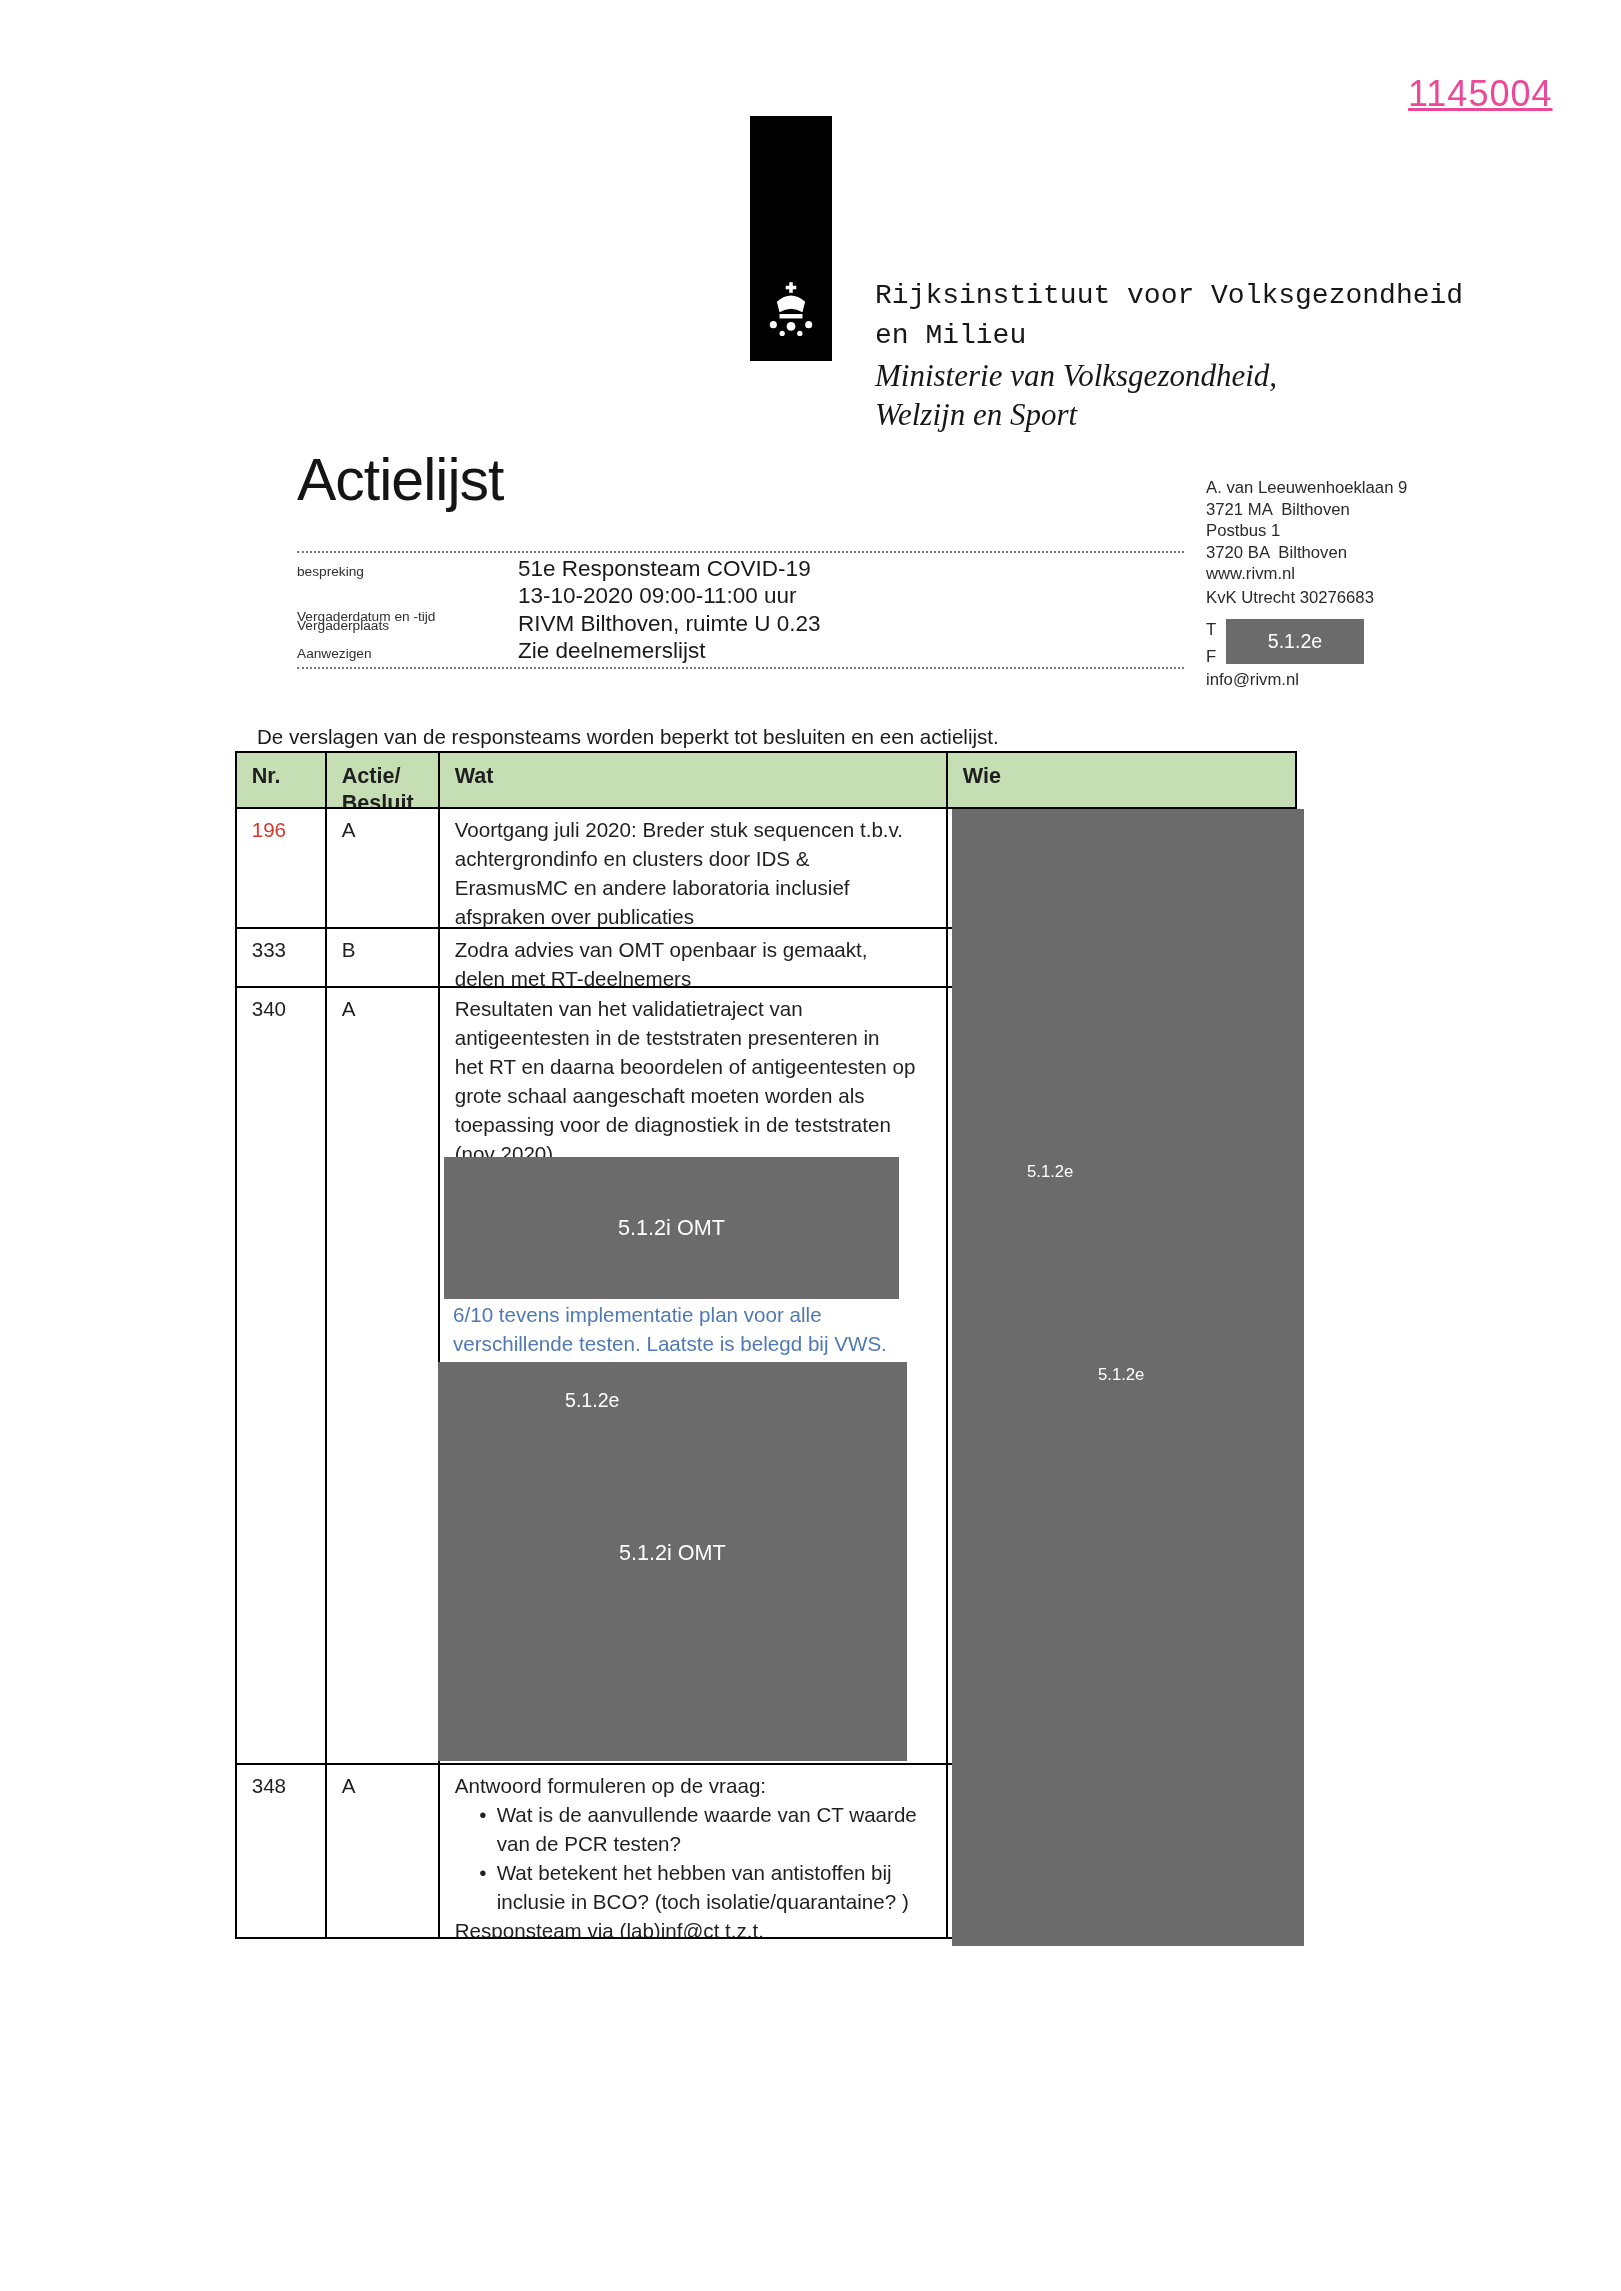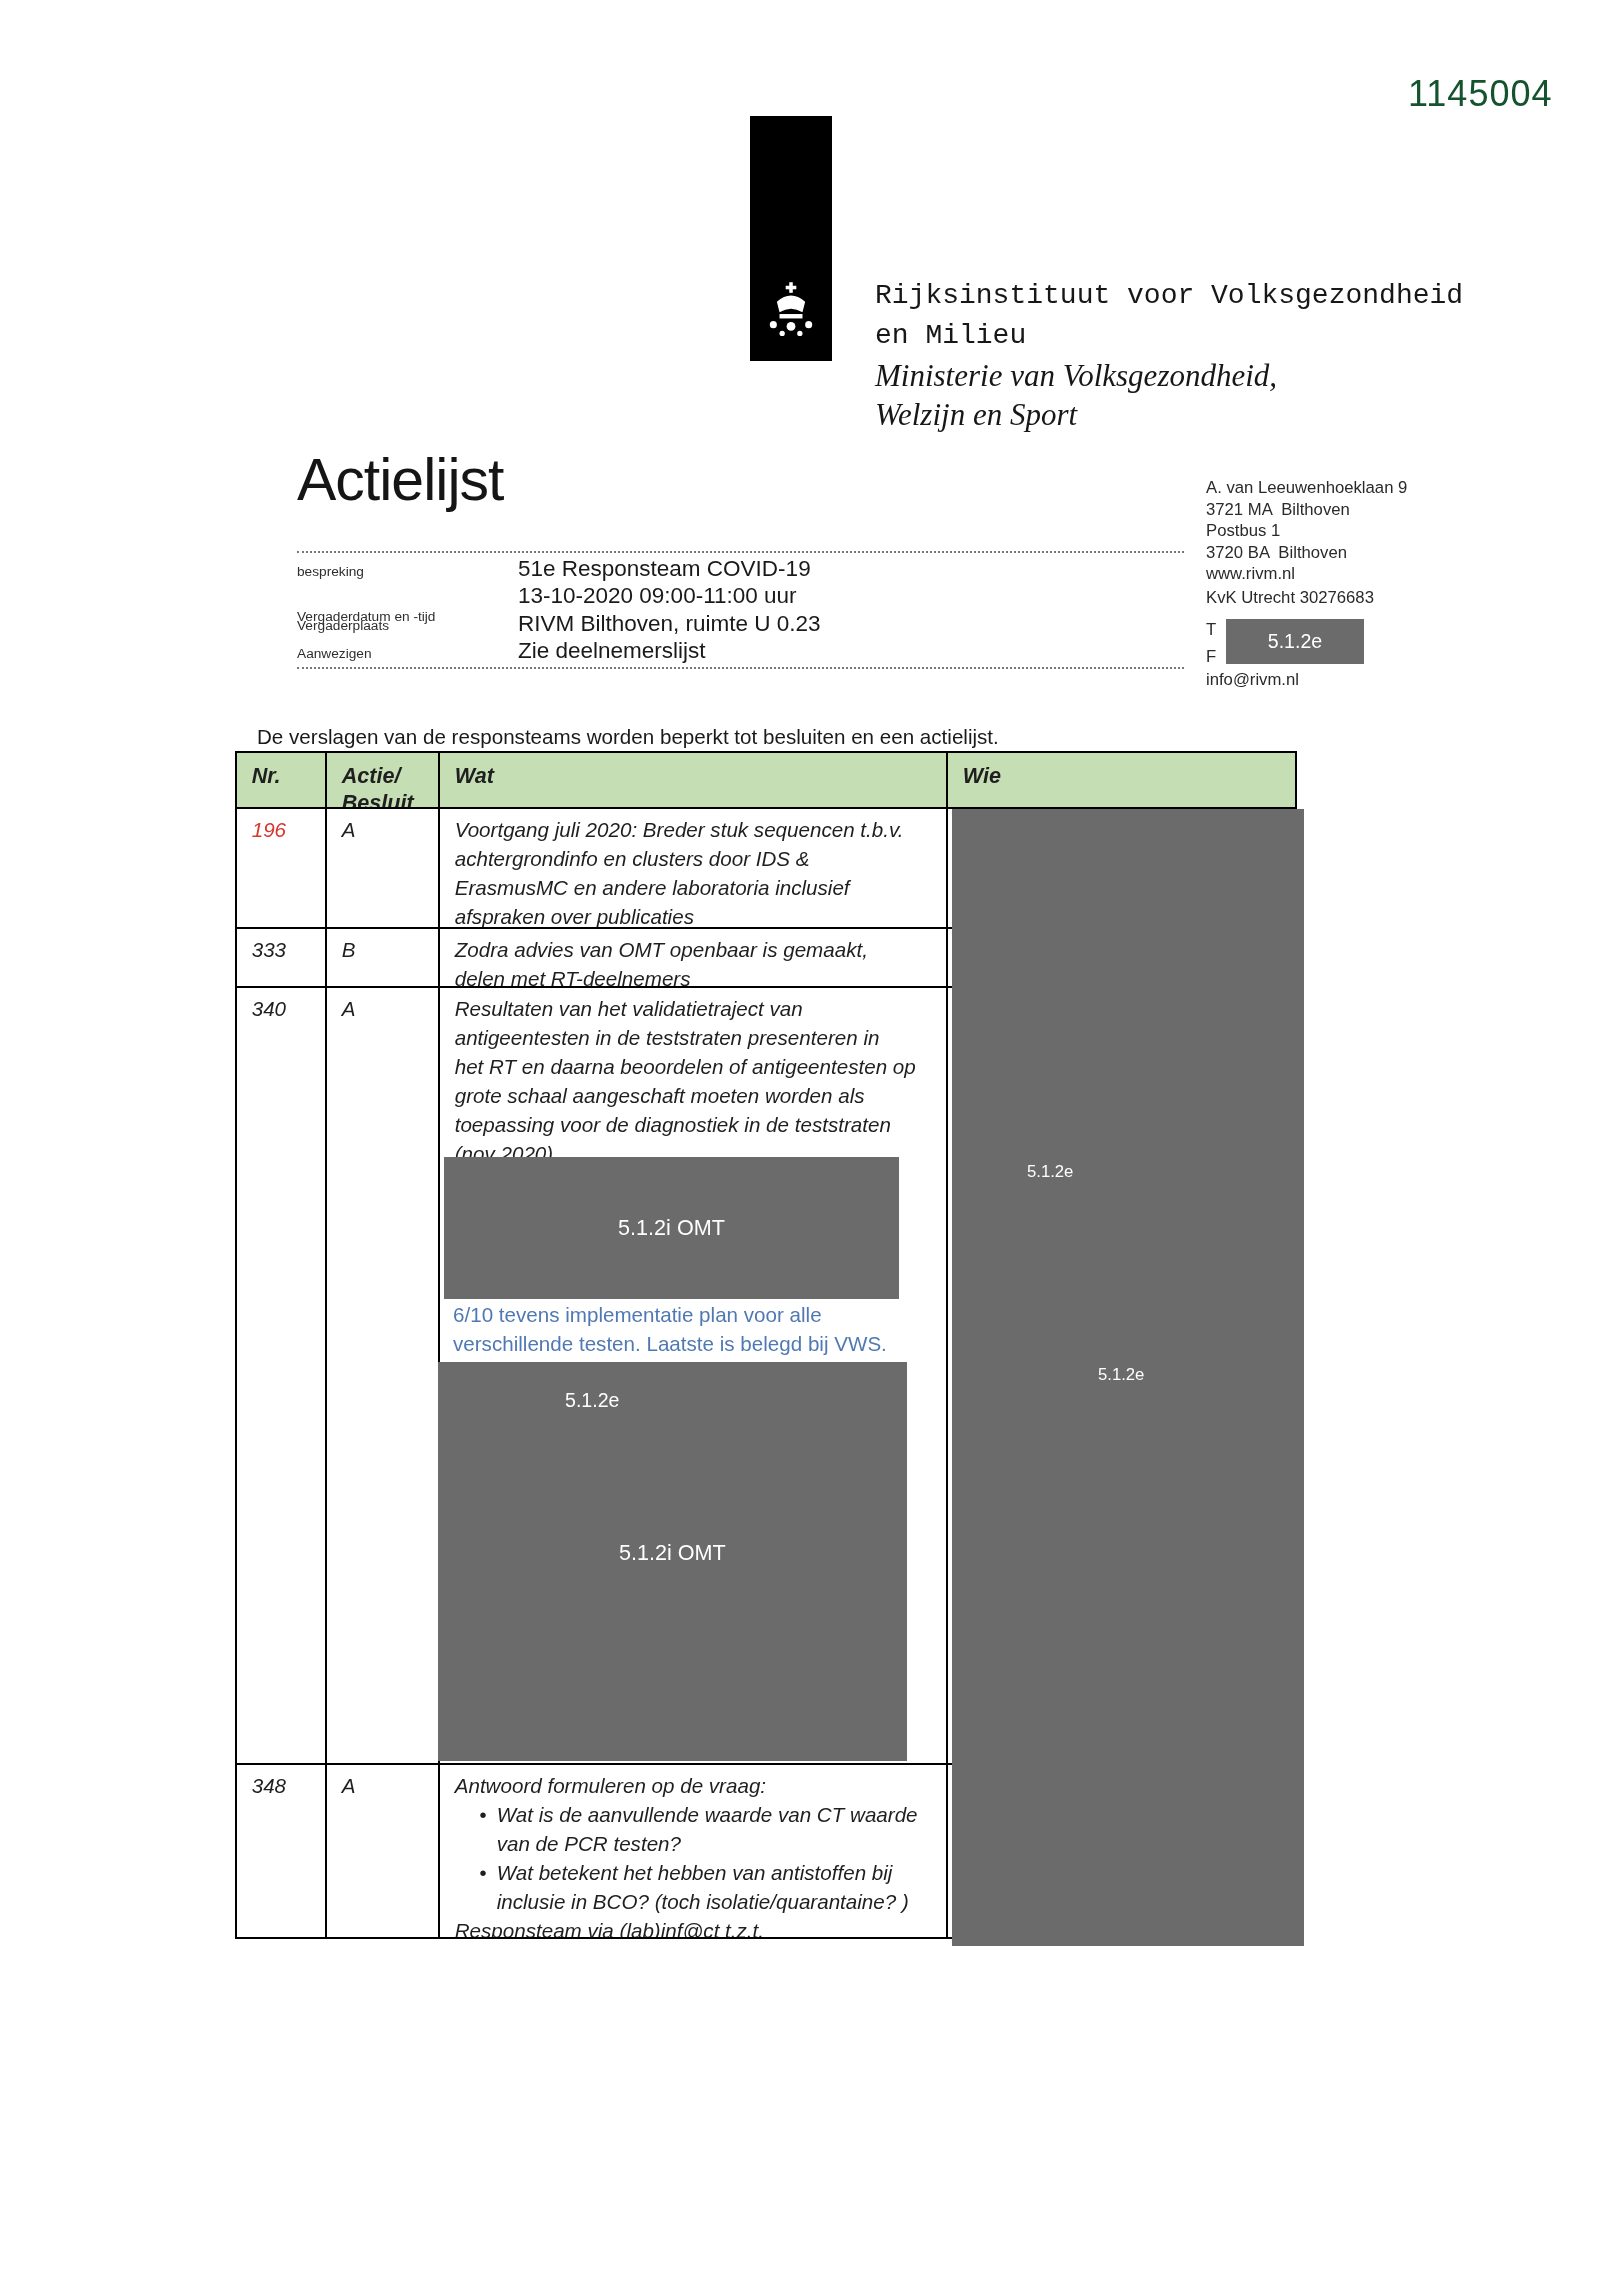--- a/index.html
+++ b/index.html
@@ -9,22 +9,23 @@
     background:#ffffff;
     font-family:"Liberation Sans", sans-serif;
     color:#1c1c1c;
     overflow:hidden;
   }
   .abs{position:absolute;}
 
   
   .doc-number{
     left:1408px;top:73px;
-    font-size:36px;color:#14532d;
+    font-size:36px;color:#ec4899;
     letter-spacing:1px;
+    text-decoration:underline;
   }
 
   
   .logo-banner{
     left:750px;top:116px;width:82px;height:245px;
     background:#000;
   }
   .logo-crest{
     position:absolute;left:50%;bottom:21.6px;
     transform:translateX(-50%);
@@ -87,21 +88,20 @@
     background:#fff;
   }
   .trow{display:flex;width:100%;}
   .tcell{
     box-sizing:border-box;
     border-right:2px solid #000;
     border-bottom:2px solid #000;
     padding:5.9px 11.8px 0 14.7px;
     font-size:20.6px;line-height:29px;color:#1f1f1f;
     overflow:hidden;
-    font-style:italic;
   }
   .tcell.last{border-right:none;}
   .trow:last-child .tcell{border-bottom:none;}
   .c-nr{width:90px;flex:0 0 auto;}
   .c-actie{width:113px;flex:0 0 auto;}
   .c-wat{width:508px;flex:0 0 auto;}
   .c-wie{width:351px;flex:1 1 auto;}
   .thead .tcell{
     background:#c5deb3;
     font-weight:bold;font-size:21.6px;line-height:27.4px;

